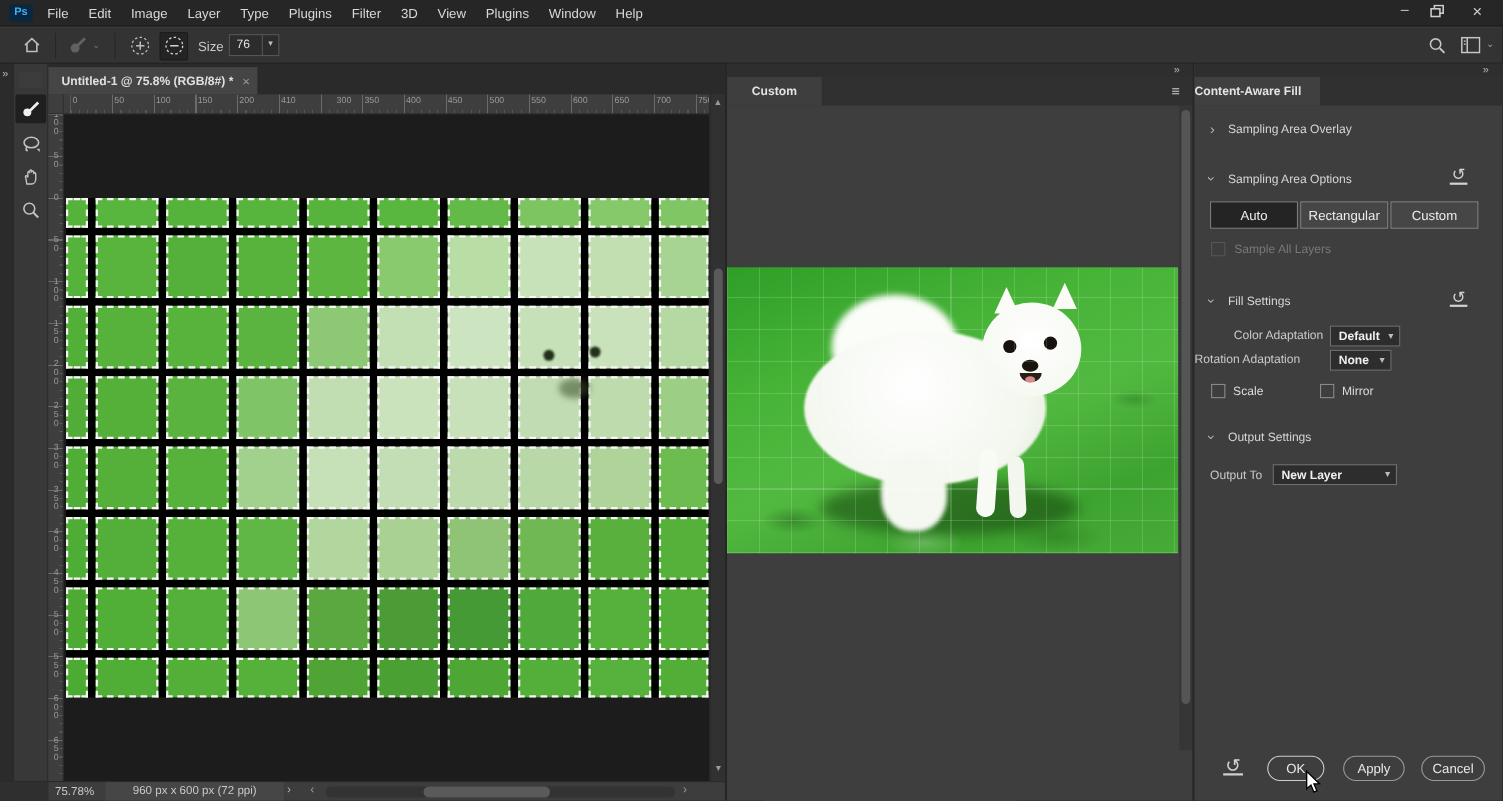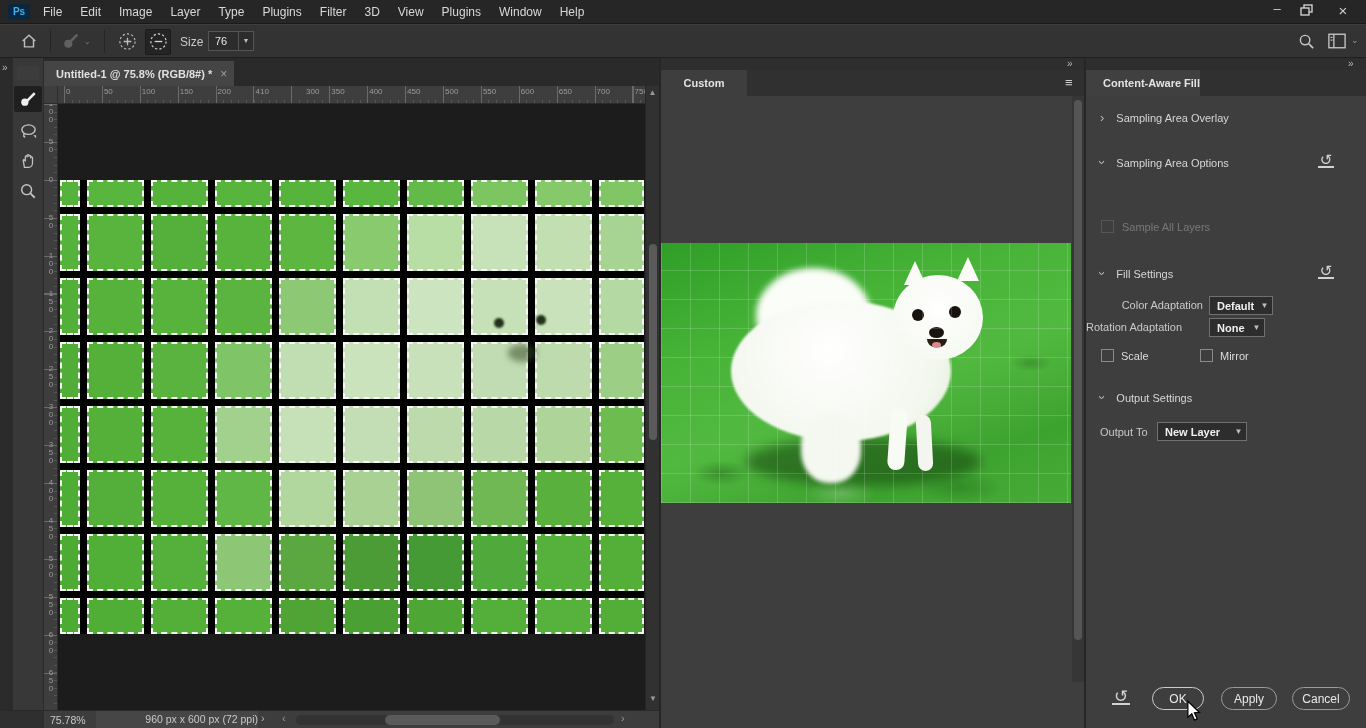--- a/index.html
+++ b/index.html
@@ -309,21 +309,21 @@
 
   <div class="p" style="left:645px;top:86px;width:14px;height:624px;background:#313131;border-left:1px solid #262626;">
     <div style="text-align:center;color:#9a9a9a;font-size:8px;line-height:14px;">▲</div>
     <div class="p" style="left:3px;top:158px;width:8px;height:196px;background:#5a5a5a;border-radius:4px;"></div>
     <div class="p" style="left:0;top:608px;width:14px;text-align:center;color:#9a9a9a;font-size:8px;">▼</div>
   </div>
 
   <div class="p" style="left:0;top:710px;width:660px;height:18px;background:#3d3d3d;border-top:1px solid #2a2a2a;">
     <div class="p" style="left:0;top:0;width:44px;height:18px;background:#2f2f2f;"></div>
     <div class="p" style="left:50px;top:3px;font-size:10.5px;color:#c8c8c8;">75.78%</div>
-    <div class="p" style="left:96px;top:0;width:162px;height:18px;background:#464646;font-size:10.5px;color:#c8c8c8;text-align:right;line-height:17px;white-space:nowrap;">960 px x 600 px (72 ppi)</div>
+    <div class="p" style="left:96px;top:0;width:162px;height:18px;background:#464646;font-size:10.5px;color:#c8c8c8;text-align:center;line-height:17px;white-space:nowrap;">960 px x 600 px (72 ppi)</div>
     <div class="p" style="left:261px;top:1px;color:#b5b5b5;font-size:11px;">›</div>
     <div class="p" style="left:282px;top:1px;color:#9a9a9a;font-size:11px;">‹</div>
     <div class="p" style="left:296px;top:4px;width:318px;height:10px;background:#333;border-radius:5px;">
       <div class="p" style="left:89px;top:0;width:115px;height:10px;background:#5a5a5a;border-radius:5px;"></div>
     </div>
     <div class="p" style="left:621px;top:1px;color:#9a9a9a;font-size:11px;">›</div>
   </div>
 
   <div class="p" style="left:659px;top:58px;width:2px;height:670px;background:#262626;"></div>
   <div class="p" style="left:661px;top:58px;width:423px;height:670px;background:#3e3e3e;">
@@ -365,33 +365,38 @@
     </div>
 
   </div>
 
   <div class="p" style="left:1084px;top:58px;width:2px;height:670px;background:#262626;"></div>
   <div class="p" style="left:1086px;top:58px;width:280px;height:670px;background:#3e3e3e;">
     <div class="p" style="left:0;top:0;width:280px;height:12px;background:#2e2e2e;">
       <div class="p" style="left:262px;top:0;color:#b5b5b5;font-size:10px;line-height:12px;">»</div>
     </div>
     <div class="p" style="left:0;top:12px;width:280px;height:26px;background:#303030;">
-      <div class="p" style="left:0;top:0;width:114px;height:26px;background:#404040;font-size:11px;font-weight:bold;color:#e3e3e3;text-align:right;line-height:26px;white-space:nowrap;">Content-Aware Fill</div>
+      <div class="p" style="left:0;top:0;width:114px;height:26px;background:#404040;font-size:11px;font-weight:bold;color:#e3e3e3;text-align:left;line-height:26px;white-space:nowrap;">Content-Aware Fill</div>
     </div>
 
     <div class="p" style="left:14px;top:52px;display:flex;align-items:center;gap:12px;">
       <span class="chev-r">›</span>
       <span class="sec-label">Sampling Area Overlay</span>
     </div>
 
     <div class="p" style="left:14px;top:97px;display:flex;align-items:center;gap:12px;">
       <span class="chev-d">›</span>
       <span class="sec-label">Sampling Area Options</span>
     </div>
     <div class="p reset" style="left:1232px;top:95px;left:232px;">↺</div>
+    <div class="p" id="seg-buttons" style="left:14px;top:125px;width:244px;display:flex;">
+        <div class="seg seg-sel">Auto</div>
+        <div class="seg">Rectangular</div>
+        <div class="seg">Custom</div>
+      </div>
     <div class="p" style="left:15px;top:162px;display:flex;align-items:center;gap:8px;">
       <span class="cbx" style="border-color:#565656;"></span>
       <span class="dim" style="font-size:11px;">Sample All Layers</span>
     </div>
 
     <div class="p" style="left:14px;top:208px;display:flex;align-items:center;gap:12px;">
       <span class="chev-d">›</span>
       <span class="sec-label">Fill Settings</span>
     </div>
     <div class="p reset" style="left:232px;top:206px;">↺</div>
@@ -415,21 +420,21 @@
     <div class="p" style="left:114px;top:291px;display:flex;align-items:center;gap:7px;">
       <span class="cbx"></span>
       <span class="field-label" style="color:#dcdcdc;">Mirror</span>
     </div>
 
     <div class="p" style="left:14px;top:332px;display:flex;align-items:center;gap:12px;">
       <span class="chev-d">›</span>
       <span class="sec-label">Output Settings</span>
     </div>
     <div class="p field-label" style="left:14px;top:368px;">Output To</div>
-    <div class="p ddl" style="left:71px;top:364px;width:90px;">
+    <div class="p ddl" style="left:71px;top:364px;width:113px;">
       <span class="val">New Layer</span>
       <span class="chev">▼</span>
     </div>
 
     <div class="p reset" style="left:26px;top:632px;font-size:17px;width:18px;">↺</div>
     <div class="p pill" style="left:66px;top:629px;width:52px;height:23px;border-color:#cccccc;">OK</div>
     <div class="p pill" style="left:135px;top:629px;width:56px;height:23px;">Apply</div>
     <div class="p pill" style="left:206px;top:629px;width:58px;height:23px;">Cancel</div>
   </div>
 

